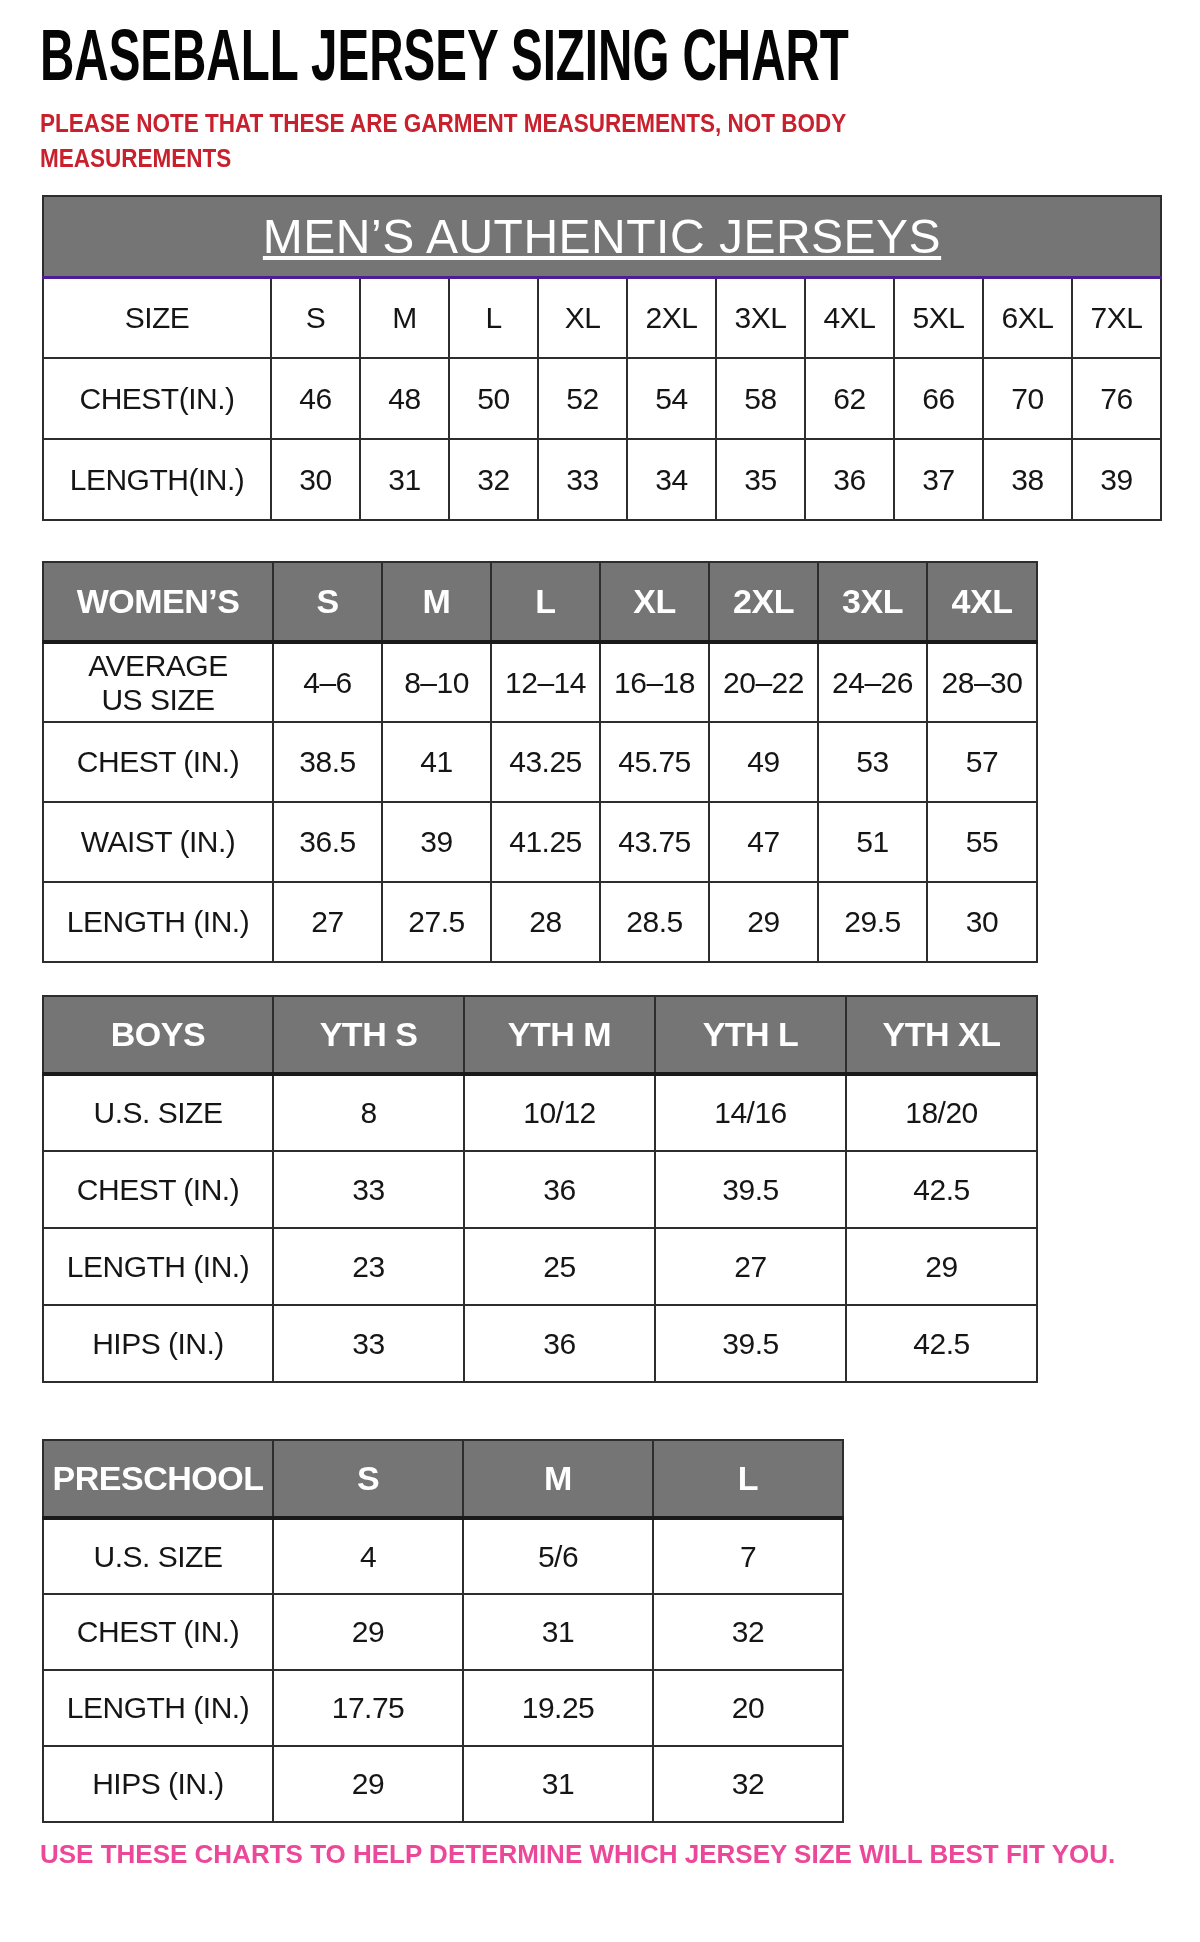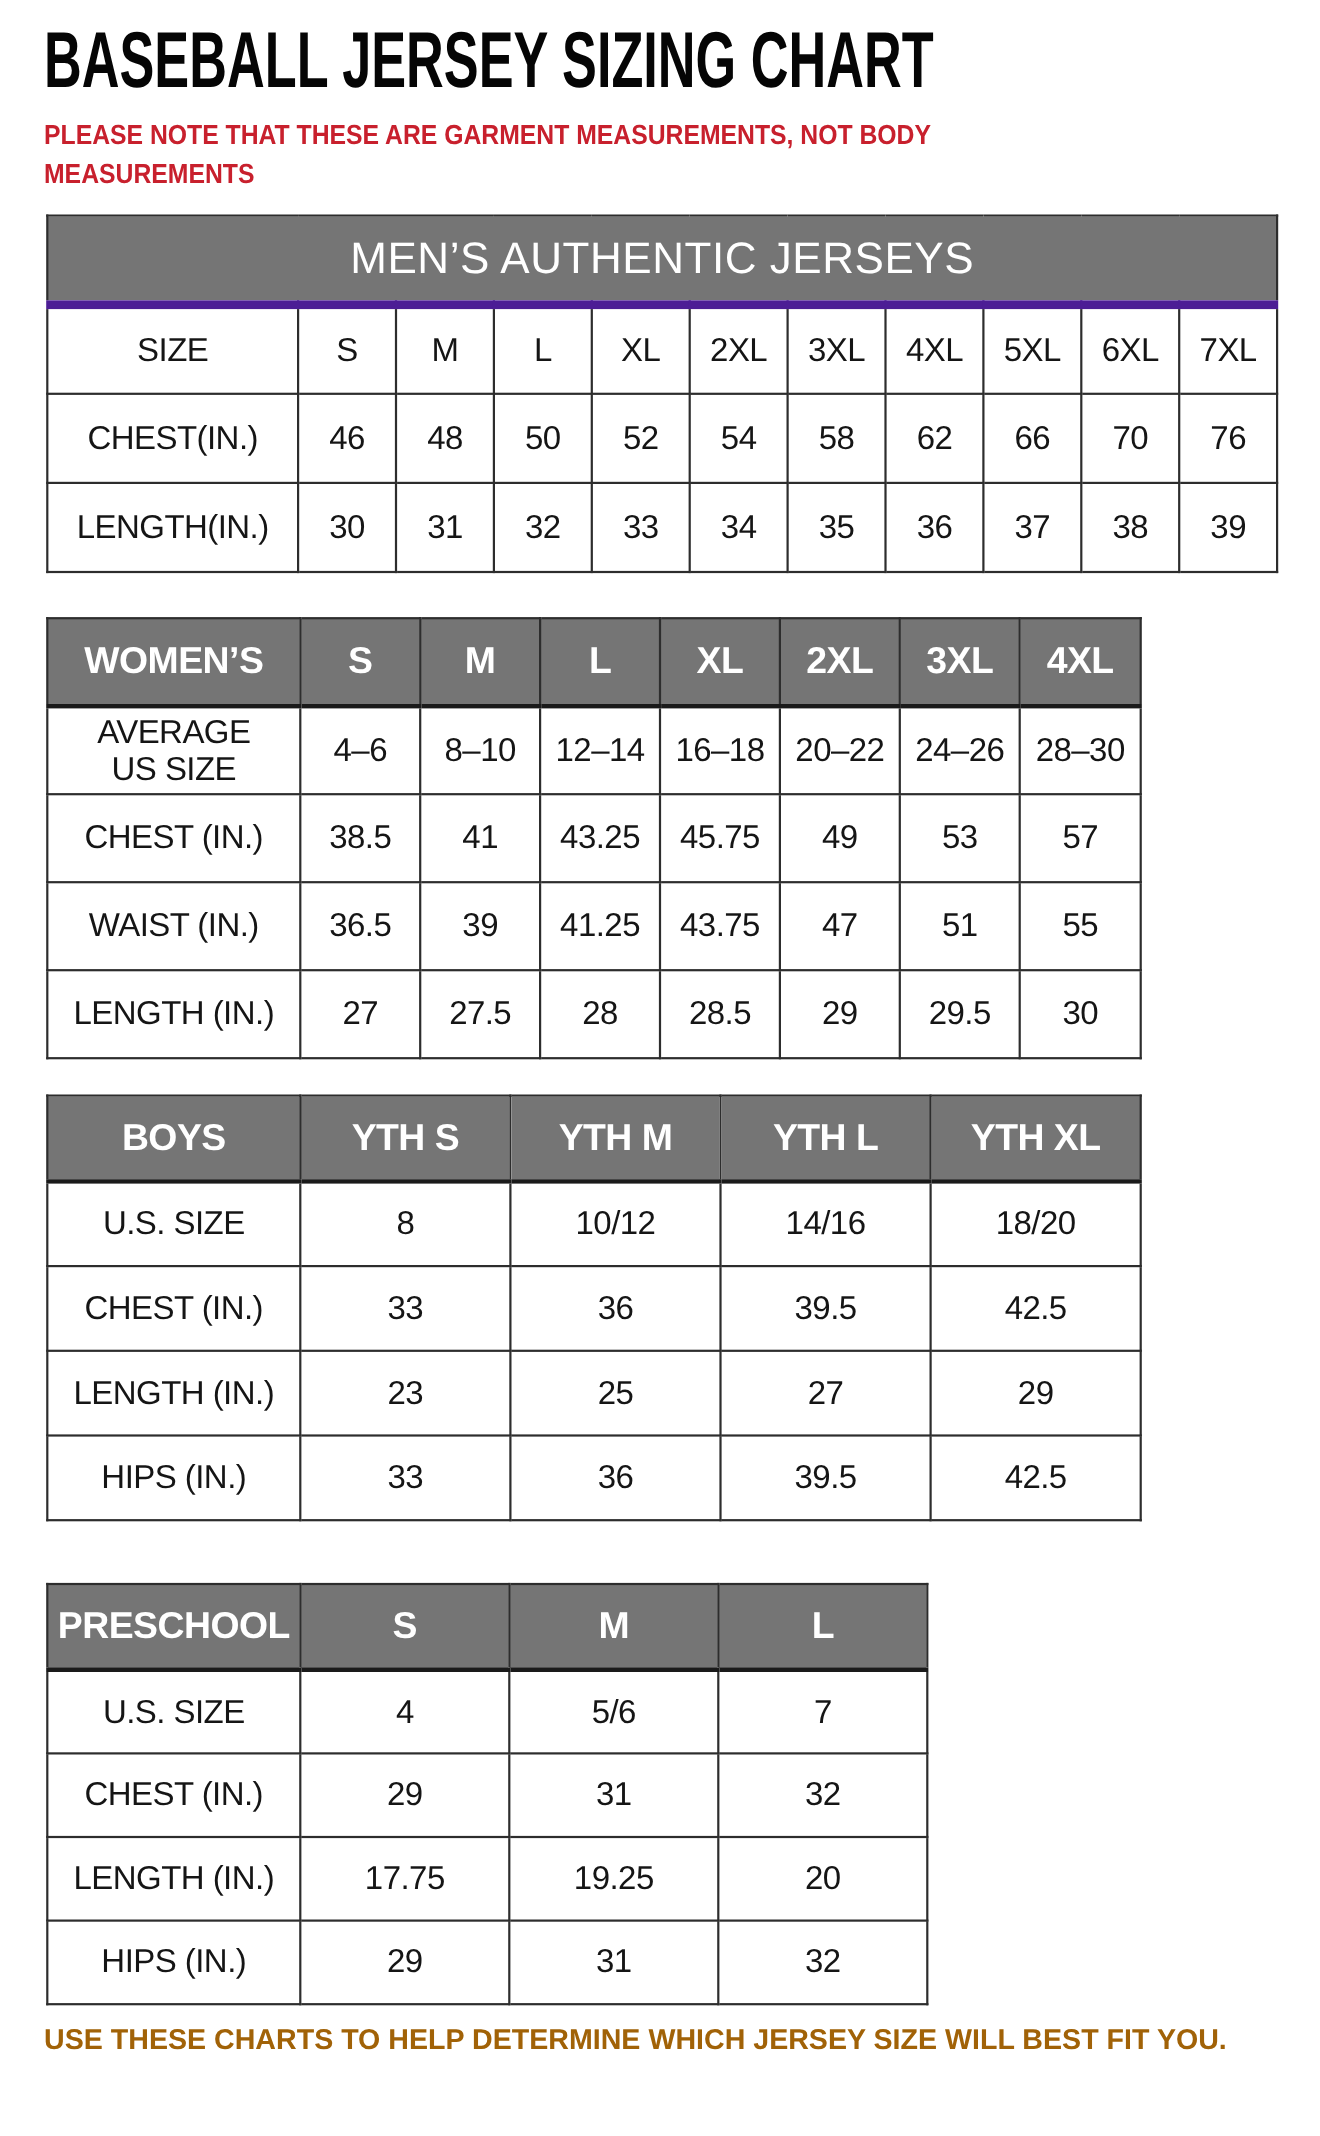--- a/index.html
+++ b/index.html
@@ -55,42 +55,43 @@
     color: #ffffff;
     font-weight: 700;
     font-size: 34px;
     letter-spacing: -0.5px;
     border-bottom: 4px solid #1a1a1a;
   }
   .mens tr.title-row th {
     background: #757575;
     color: #ffffff;
     font-weight: 400;
-    font-size: 40px;
+    font-size: 48px;
     letter-spacing: 0.5px;
-    border-bottom: 8px solid #4c1d95;
+    border-bottom: 3px solid #4c1d95;
+    text-decoration: underline;
   }
 
   .mens { margin-top: 19px; }
   .mens tr { height: 81px; }
   .womens { margin-top: 40px; }
   .womens tr { height: 80px; }
   .boys { margin-top: 32px; }
   .boys tr { height: 77px; }
   .boys tr.gray-head { height: 78px; }
   .preschool { margin-top: 56px; }
   .preschool tr { height: 76px; }
   .preschool tr.gray-head { height: 78px; }
 
   .footer-note {
     margin: 14px 0 0 40px;
     font-size: 26px;
     font-weight: 700;
     line-height: 34px;
-    color: #a16207;
+    color: #ec4899;
     white-space: nowrap;
   }
 </style>
 </head>
 <body>
 
 <div class="content">
 
   <h1 class="page-title">BASEBALL JERSEY SIZING CHART</h1>
   <div class="subtitle">PLEASE NOTE THAT THESE ARE GARMENT MEASUREMENTS, NOT BODY MEASUREMENTS</div>

